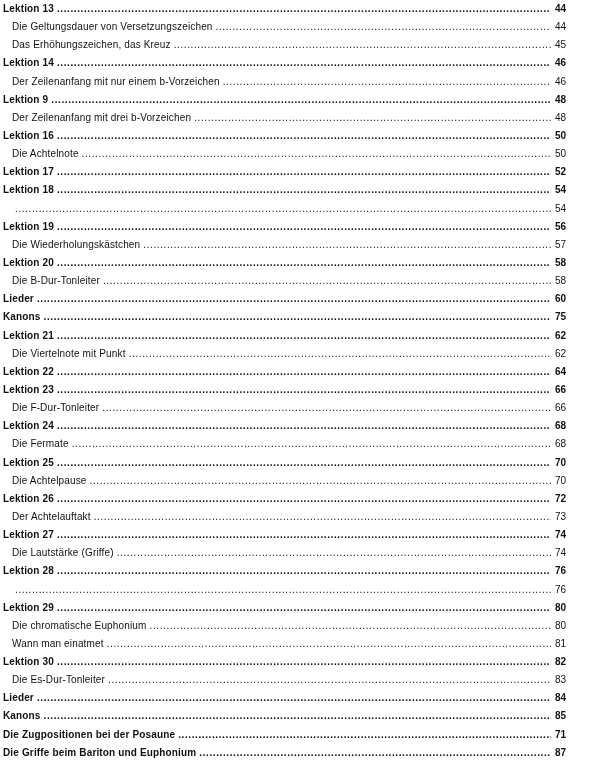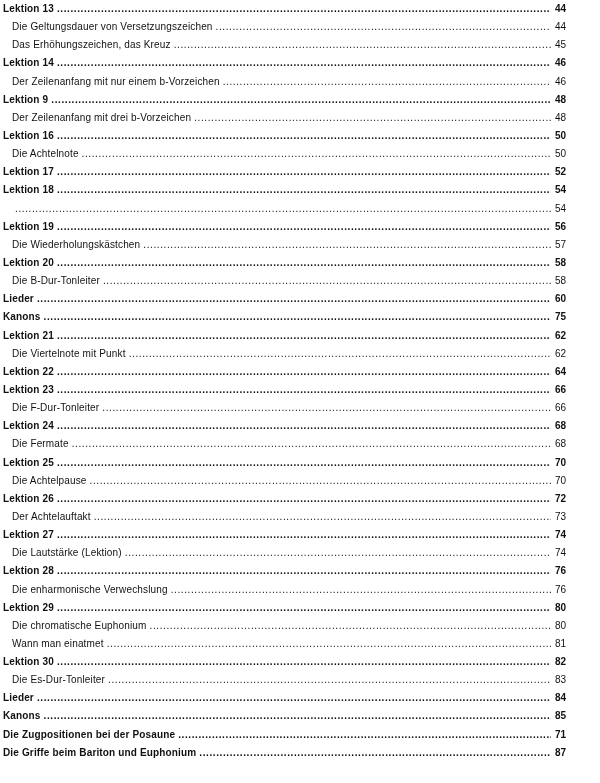--- a/index.html
+++ b/index.html
@@ -208,31 +208,30 @@
         <span class="toc-label">Der Achtelauftakt</span>
         <span class="toc-leader"></span>
         <span class="toc-pagenum">73</span>
       </div>
       <div class="toc-row lvl0">
         <span class="toc-label">Lektion 27</span>
         <span class="toc-leader"></span>
         <span class="toc-pagenum">74</span>
       </div>
       <div class="toc-row lvl1">
-        <span class="toc-label">Die Lautstärke (Lektion)</span>
+        <span class="toc-label">Die Lautstärke (Griffe)</span>
         <span class="toc-leader"></span>
         <span class="toc-pagenum">74</span>
       </div>
       <div class="toc-row lvl0">
         <span class="toc-label">Lektion 28</span>
         <span class="toc-leader"></span>
         <span class="toc-pagenum">76</span>
       </div>
       <div class="toc-row lvl1">
-        <span class="toc-label">Die enharmonische Verwechslung</span>
         <span class="toc-leader"></span>
         <span class="toc-pagenum">76</span>
       </div>
       <div class="toc-row lvl0">
         <span class="toc-label">Lektion 29</span>
         <span class="toc-leader"></span>
         <span class="toc-pagenum">80</span>
       </div>
       <div class="toc-row lvl1">
         <span class="toc-label">Die chromatische Euphonium</span>

